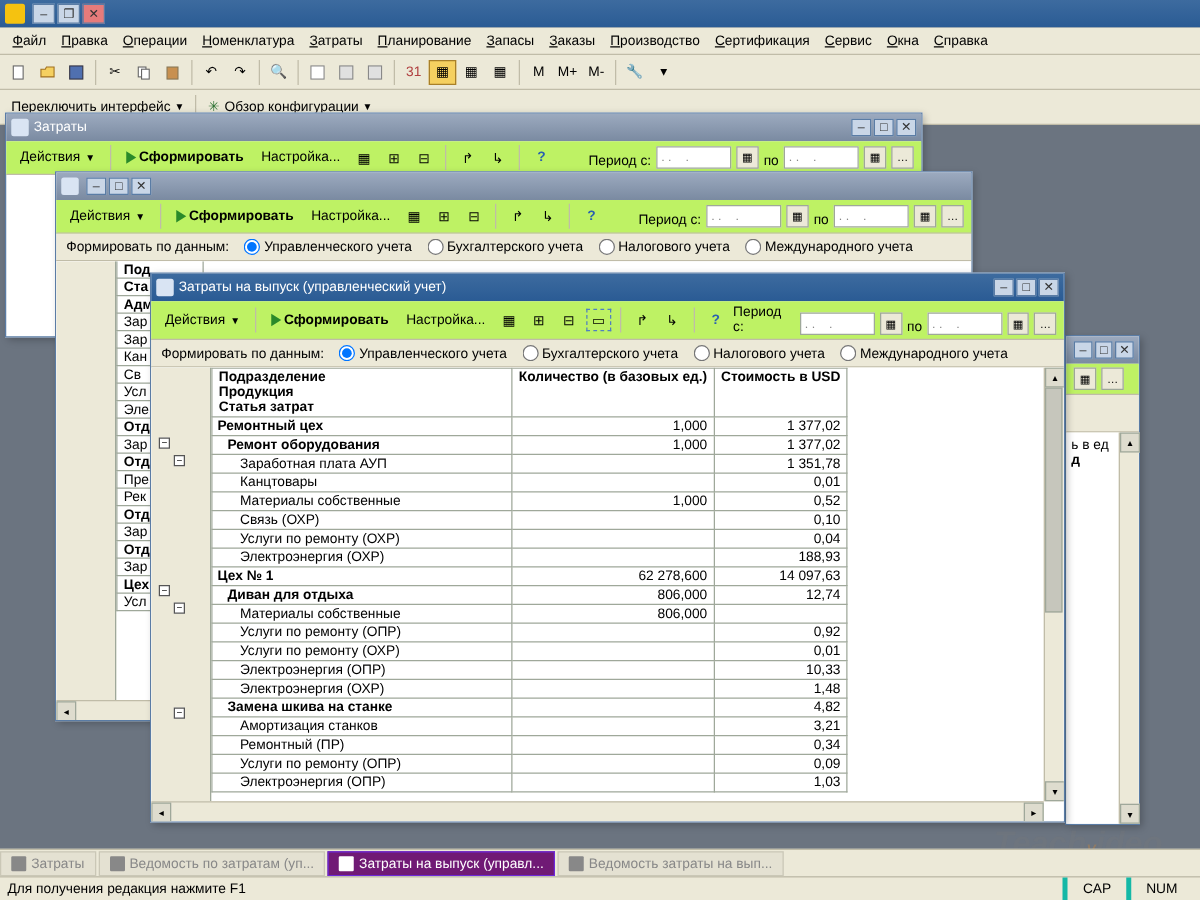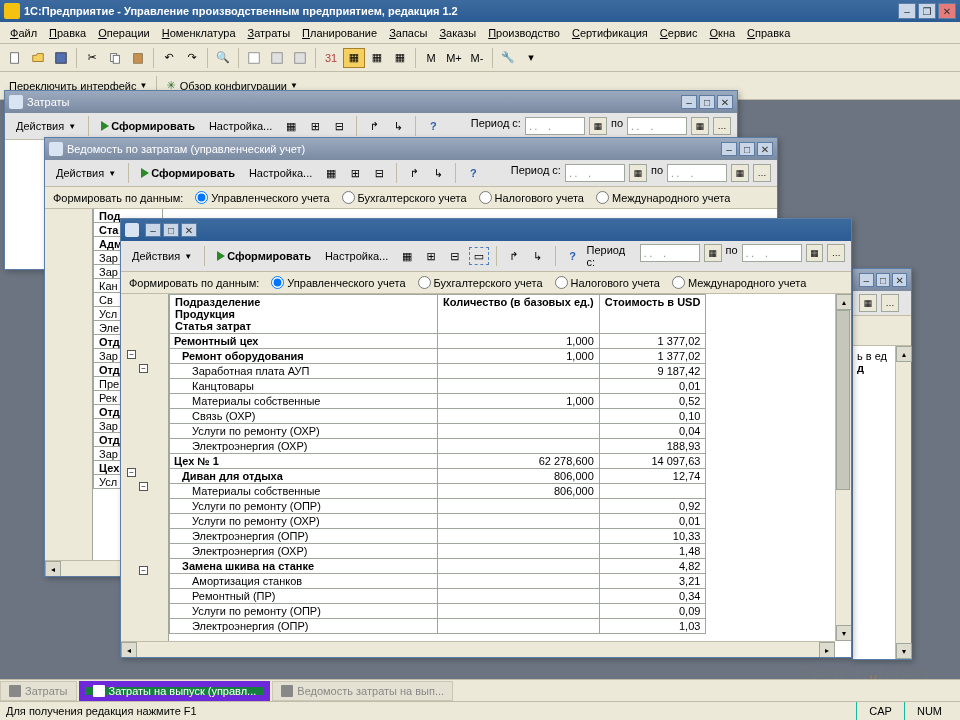--- a/index.html
+++ b/index.html
@@ -25,25 +25,25 @@
 .tdrop { display: flex; align-items: center; padding: 2px 4px; cursor: pointer; border: 1px solid transparent; }
 .tdrop .tri { margin-left: 3px; font-size: 8px; }
 
 
 .childwin { position: absolute; background: #fff; border: 1px solid #5a7ca5; box-shadow: 2px 2px 6px rgba(0,0,0,0.25); display: flex; flex-direction: column; }
 .childwin.inactive .cw-title { background: linear-gradient(#9caabf,#7a8aa1); }
 .cw-title { background: linear-gradient(#3d6b9f,#2a5b94); height: 22px; display: flex; align-items: center; color: #fff; padding: 0 4px; }
 .cw-title .cicon { width: 14px; height: 14px; background: #d9e4f3; margin-right: 4px; border-radius: 2px; }
 .cw-title .ctxt { flex: 1; font-size: 11px; }
 .cw-title .win-btn { width: 16px; height: 14px; }
-.cw-bar { background: #e5e5e5; border-bottom: 1px solid #c0bca8; padding: 3px 6px; display: flex; align-items: center; gap: 4px; flex-wrap: nowrap; }
+.cw-bar { background: #bef264; border-bottom: 1px solid #c0bca8; padding: 3px 6px; display: flex; align-items: center; gap: 4px; flex-wrap: nowrap; }
 .cw-bar .action { padding: 2px 4px; cursor: pointer; display: flex; align-items: center; gap: 2px; border: 1px solid transparent; }
 .cw-bar .form-btn { font-weight: bold; }
 .cw-bar .ibtn { width: 20px; height: 18px; border: 1px solid transparent; cursor: pointer; display: flex; align-items: center; justify-content: center; }
-.period-group { margin-left: auto; display: flex; align-items: flex-start; gap: 4px; }
+.period-group { margin-left: auto; display: flex; align-items: flex-end; gap: 4px; }
 .date-input { width: 60px; height: 18px; border: 1px solid #9fa89a; background: #fff; padding: 0 3px; font-size: 10px; color: #888; }
 .date-btn { width: 18px; height: 18px; border: 1px solid #9fa89a; background: #ece9d8; cursor: pointer; display: flex; align-items: center; justify-content: center; font-size: 9px; }
 .radio-row { background: #ece9d8; padding: 4px 8px; display: flex; align-items: center; gap: 12px; border-bottom: 1px solid #c0bca8; }
 .radio-row label { display: flex; align-items: center; gap: 3px; cursor: pointer; }
 .radio-row input { cursor: pointer; }
 
 
 .tablewrap { flex: 1; background: #fff; overflow: hidden; position: relative; }
 .tree-gutter { position: absolute; left: 0; top: 0; bottom: 16px; width: 48px; background: #ece9d8; border-right: 1px solid #9fa89a; }
 .tree-toggle { position: absolute; width: 9px; height: 9px; border: 1px solid #555; background: #fff; font-size: 8px; line-height: 7px; text-align: center; cursor: pointer; }
@@ -62,38 +62,37 @@
 .hscroll .arrow { width: 16px; height: 16px; background: #dedcce; border: 1px solid #9fa89a; font-size: 8px; display: flex; align-items: center; justify-content: center; }
 .hscroll .track { flex: 1; }
 
 .clipped-rows { position: absolute; left: 48px; width: 70px; background: #fff; }
 .clipped-rows div { border: 1px solid #9fa89a; border-top: none; padding: 1px 5px; font-size: 11px; overflow: hidden; height: 14px; }
 
 
 .taskbar { position: absolute; left: 0; right: 0; bottom: 19px; height: 22px; background: #ece9d8; border-top: 1px solid #c0bca8; display: flex; align-items: center; }
 .taskbar .task { height: 20px; padding: 0 8px; display: flex; align-items: center; gap: 4px; cursor: pointer; margin-right: 2px; border: 1px solid transparent; }
 .taskbar .task .dot { width: 12px; height: 12px; background: #888; border-radius: 1px; }
-.taskbar .task.active { background: #15803d; color: #fff; border: 6px solid #6d28d9; }
+.taskbar .task.active { background: #701a75; color: #fff; border: 1px solid #6d28d9; }
 .taskbar .task.inactive { background: #e4e1d2; color: #888; border: 1px solid #cac7b6; }
 .statusbar { position: absolute; left: 0; right: 0; bottom: 0; height: 19px; background: #ece9d8; border-top: 1px solid #c0bca8; display: flex; align-items: center; padding: 0 6px; }
-.statusbar .cell { padding: 0 12px; border-left: 1px solid #14b8a6; height: 100%; display: flex; align-items: center; }
+.statusbar .cell { padding: 0 12px; border-left: 4px solid #14b8a6; height: 100%; display: flex; align-items: center; }
 .statusbar .grow { flex: 1; }
 
 .watermark { position: absolute; right: 30px; bottom: 30px; font-size: 26px; color: rgba(120,120,120,0.25); font-weight: bold; font-style: italic; pointer-events: none; }
 .watermark .orange { color: rgba(230,140,40,0.3); }
 
 
 .ic-play { width: 0; height: 0; border-left: 8px solid #2a8a2a; border-top: 5px solid transparent; border-bottom: 5px solid transparent; }
 </style>
 </head>
 <body>
 
 <div class="titlebar">
   <div class="icon"></div>
-  <div class="title">1С:Предприятие - Управление производственным предприятием, редакция 1.2</div>
   <div class="win-btn">–</div>
   <div class="win-btn">❐</div>
   <div class="win-btn close">✕</div>
 </div>
 
 <div class="menubar">
   <div id="menu-holder" style="display: flex;">
       <div class="mitem"><u>Ф</u>айл</div>
       <div class="mitem"><u>П</u>равка</div>
       <div class="mitem"><u>О</u>перации</div>
@@ -224,21 +223,20 @@
       <input class="date-input" value=". .    ." style="">
       <div class="date-btn">▦</div>
       <div class="date-btn">…</div>
     </div>
   </div>
 </div>
 
 <div class="childwin inactive" style="left:44px;top:137px;width:734px;height:440px;">
   <div class="cw-title">
     <div class="cicon"></div>
-    <div class="ctxt">Ведомость по затратам (управленческий учет)</div>
     <div class="win-btn">–</div>
     <div class="win-btn">□</div>
     <div class="win-btn">✕</div>
   </div>
   <div class="cw-bar">
     <div class="action">
         <span>Действия</span>
         <span style="font-size:8px;margin-left:2px">▼</span>
       </div>
     <div class="tsep"></div>
@@ -336,20 +334,21 @@
     <div class="vscroll" style="top:0;bottom:0">
         <div class="arrow" style="top:0">▴</div>
         <div class="arrow" style="bottom:0">▾</div>
       </div>
   </div>
 </div>
 
 <div class="childwin" style="left:120px;top:218px;width:732px;height:440px;">
   <div class="cw-title">
     <div class="cicon"></div>
+    <div class="ctxt">Затраты на выпуск (управленческий учет)</div>
     <div class="win-btn">–</div>
     <div class="win-btn">□</div>
     <div class="win-btn">✕</div>
   </div>
   <div class="cw-bar">
     <div class="action">
         <span>Действия</span>
         <span style="font-size:8px;margin-left:2px">▼</span>
       </div>
     <div class="tsep"></div>
@@ -403,21 +402,21 @@
       <div class="tree-toggle" style="top:56px;left:6px">−</div>
       <div class="tree-toggle" style="top:70px;left:18px">−</div>
       <div class="tree-toggle" style="top:174px;left:6px">−</div>
       <div class="tree-toggle" style="top:188px;left:18px">−</div>
       <div class="tree-toggle" style="top:272px;left:18px">−</div>
     </div>
     <div class="datatable">
       <table>
         <thead>
           <tr>
-            <th rowspan="3" style="width:268px">
+            <th rowspan="3" style="width:240px">
               <div>Подразделение</div>
               <div>Продукция</div>
               <div>Статья затрат</div>
             </th>
             <th style="width:95px;vertical-align:top">Количество (в базовых ед.)</th>
             <th style="width:95px;vertical-align:top">Стоимость в USD</th>
             <th style="border:none"></th>
           </tr>
         </thead>
         <tbody id="data-rows">
@@ -429,21 +428,21 @@
             </tr>
             <tr class="l1">
               <td class="name">Ремонт оборудования</td>
               <td class="num">1,000</td>
               <td class="num">1 377,02</td>
               <td style="border: none;"></td>
             </tr>
             <tr class="l2">
               <td class="name">Заработная плата АУП</td>
               <td class="num"></td>
-              <td class="num">9 187,42</td>
+              <td class="num">1 351,78</td>
               <td style="border: none;"></td>
             </tr>
             <tr class="l2">
               <td class="name">Канцтовары</td>
               <td class="num"></td>
               <td class="num">0,01</td>
               <td style="border: none;"></td>
             </tr>
             <tr class="l2">
               <td class="name">Материалы собственные</td>
@@ -556,20 +555,24 @@
     </div>
   </div>
 </div>
 
 <div class="watermark">Teach<span class="orange">V</span>ideo</div>
 
 <div class="taskbar">
   <div class="task inactive">
       <div class="dot"></div>
       <span>Затраты</span>
+    </div>
+  <div class="task inactive">
+      <div class="dot"></div>
+      <span>Ведомость по затратам (уп...</span>
     </div>
   <div class="task active">
       <div class="dot" style="background:#fff"></div>
       <span>Затраты на выпуск (управл...</span>
     </div>
   <div class="task inactive">
       <div class="dot"></div>
       <span>Ведомость затраты на вып...</span>
     </div>
 </div>

